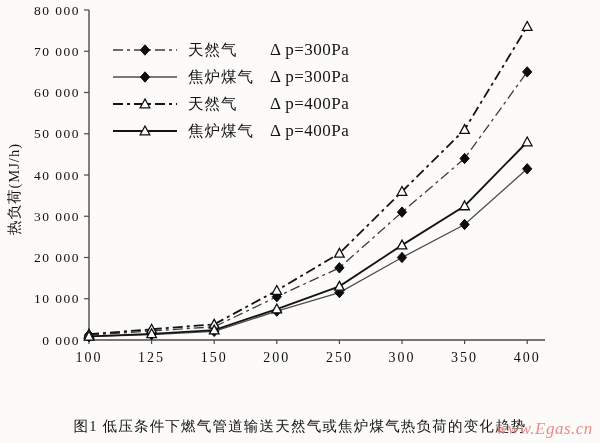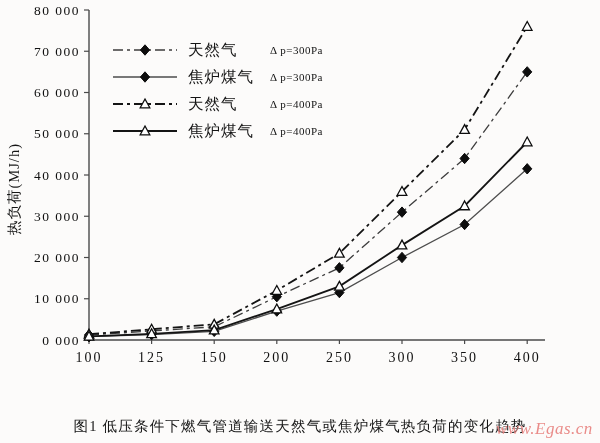--- a/index.html
+++ b/index.html
@@ -43,21 +43,21 @@
     height:20px;
   }
   .legend-sample{width:66px;height:14px;margin-right:10px;flex:0 0 auto;}
   .legend-gas{
     width:82px;
     font-size:15.5px;
     letter-spacing:1px;
     white-space:nowrap;
   }
   .legend-pressure{
-    font-size:11px;
+    font-size:17px;
     letter-spacing:0.5px;
     white-space:nowrap;
   }
   .caption-row{
     position:absolute;
     left:0;right:0;top:417px;
     text-align:center;
   }
   .caption{
     font-size:14.5px;

